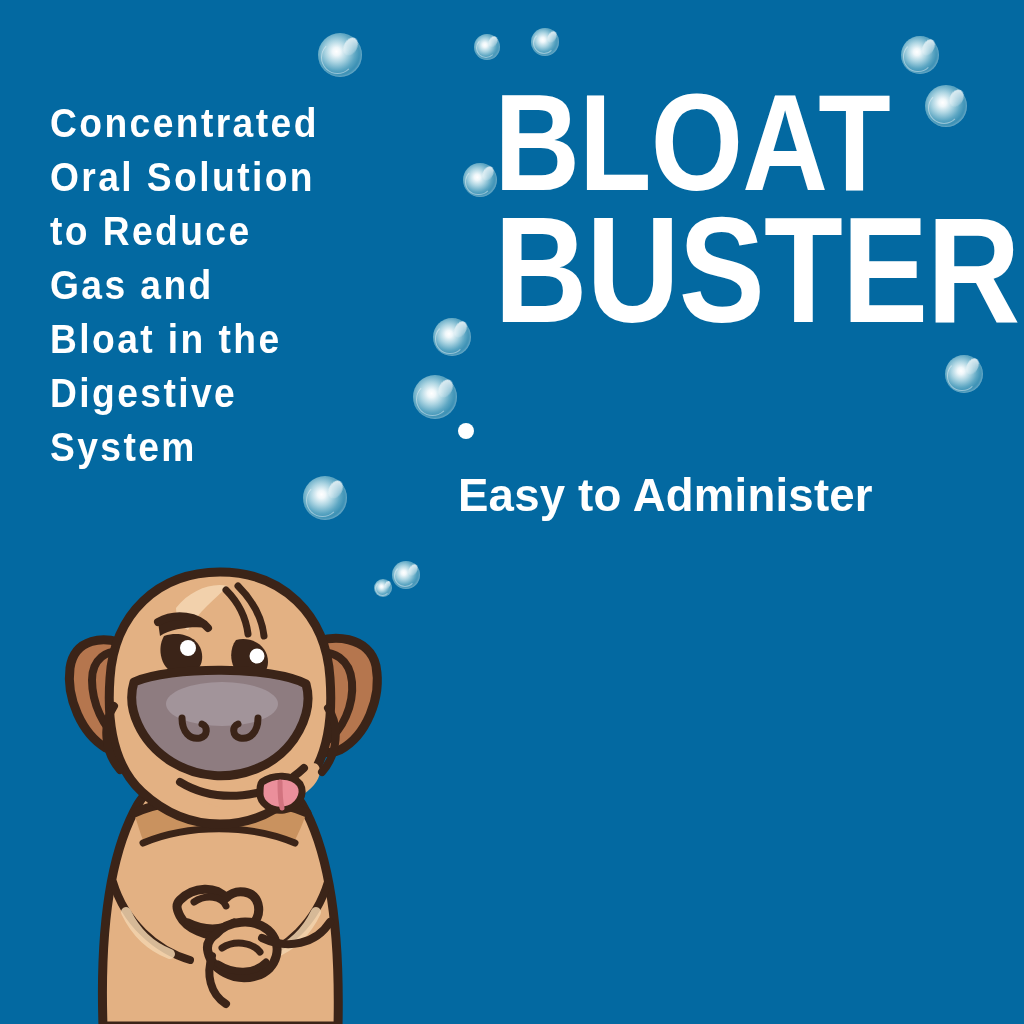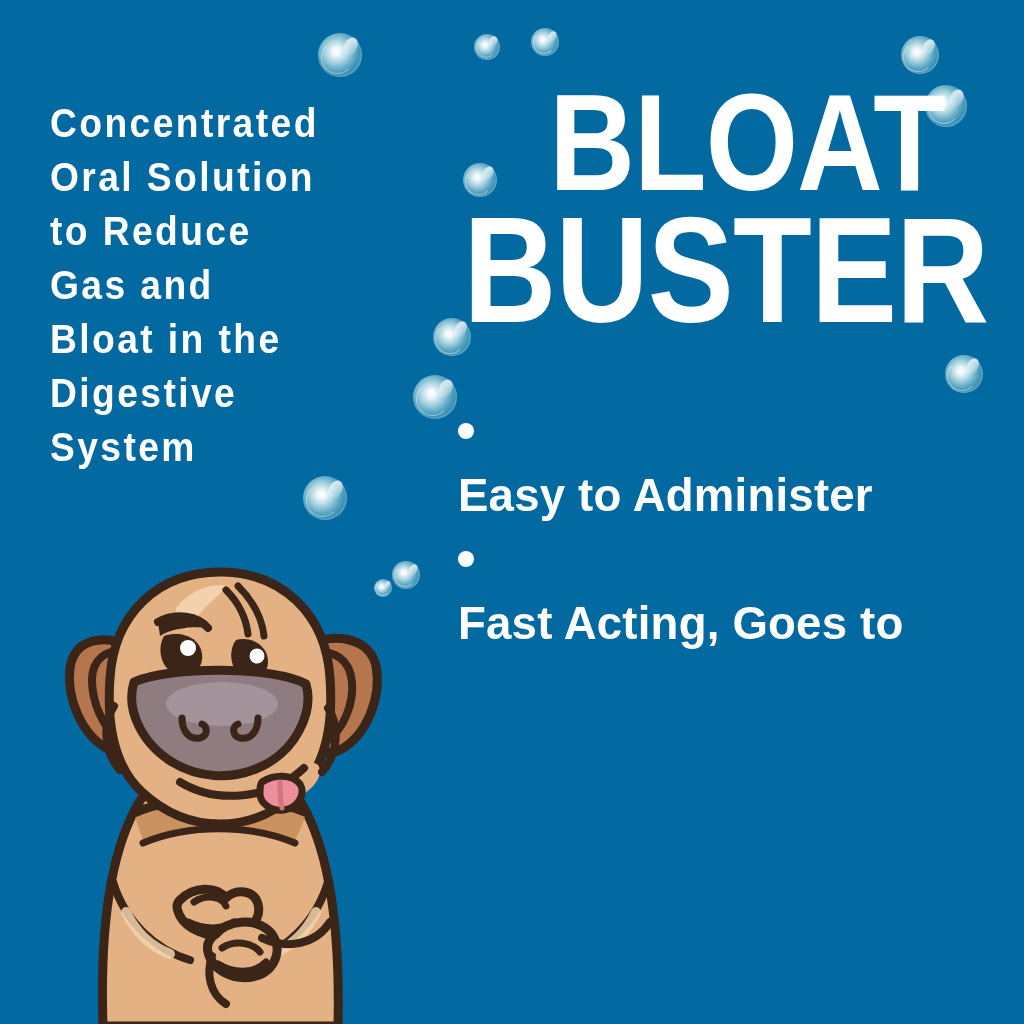--- a/index.html
+++ b/index.html
@@ -77,24 +77,24 @@
     line-height: 54px;
     letter-spacing: 2.6px;
     transform: scaleX(0.93);
     transform-origin: left center;
     white-space: nowrap;
   }
 
   
   #title {
     position: absolute;
-    left: 424px;
+    left: 455px;
     top: 78px;
     width: 560px;
-    text-align: right;
+    text-align: left;
   }
   #title .tline {
     display: block;
     color: #ffffff;
     font-family: "Liberation Sans Narrow", "Liberation Sans", sans-serif;
     font-weight: bold;
     font-size: 138px;
     line-height: 128px;
     letter-spacing: -1px;
     transform: scaleX(0.86);
@@ -185,24 +185,20 @@
   </div>
 
   <div id="features">
       <div class="fgroup">
         <div class="fline">
           <span class="fdot"></span>
           <span class="ftext">Easy to Administer</span>
         </div>
       </div>
       <div class="fgroup">
-        <div class="fline">
-          <span class="fdot"></span>
-          <span class="ftext">Fast Acting, Goes to</span>
-        </div>
       </div>
     </div>
 
   <div id="dog-illustration">
     <svg viewBox="0 0 380 470" xmlns="http://www.w3.org/2000/svg">
       <g id="dogvec" stroke="#3b2418" stroke-width="9" stroke-linecap="round" stroke-linejoin="round" fill="none">
 
         <path d="M73 470 C70 380 78 300 108 248 C135 202 245 202 272 248 C302 300 310 380 308 470 Z" fill="#e3b183"></path>
 
         <path d="M104 258 C150 238 232 238 276 258 C272 270 268 278 264 286 C220 268 158 268 114 286 C110 278 108 268 104 258 Z" fill="#c9925f" stroke="none"></path>

